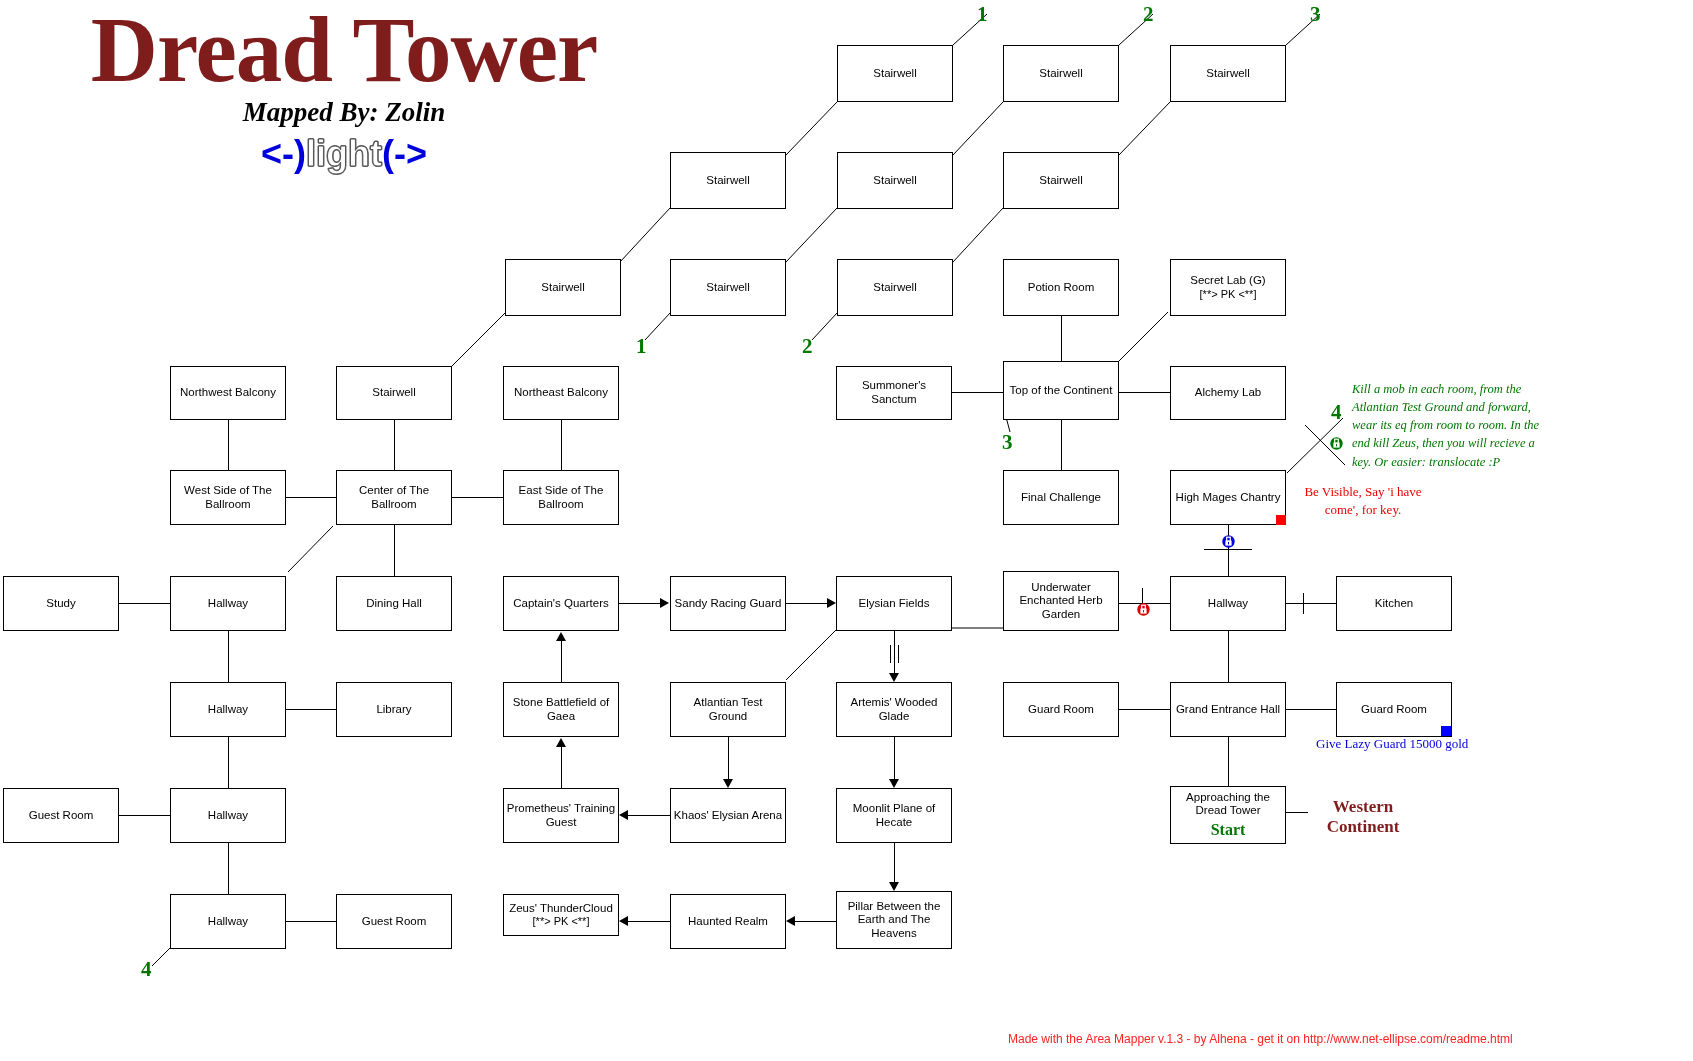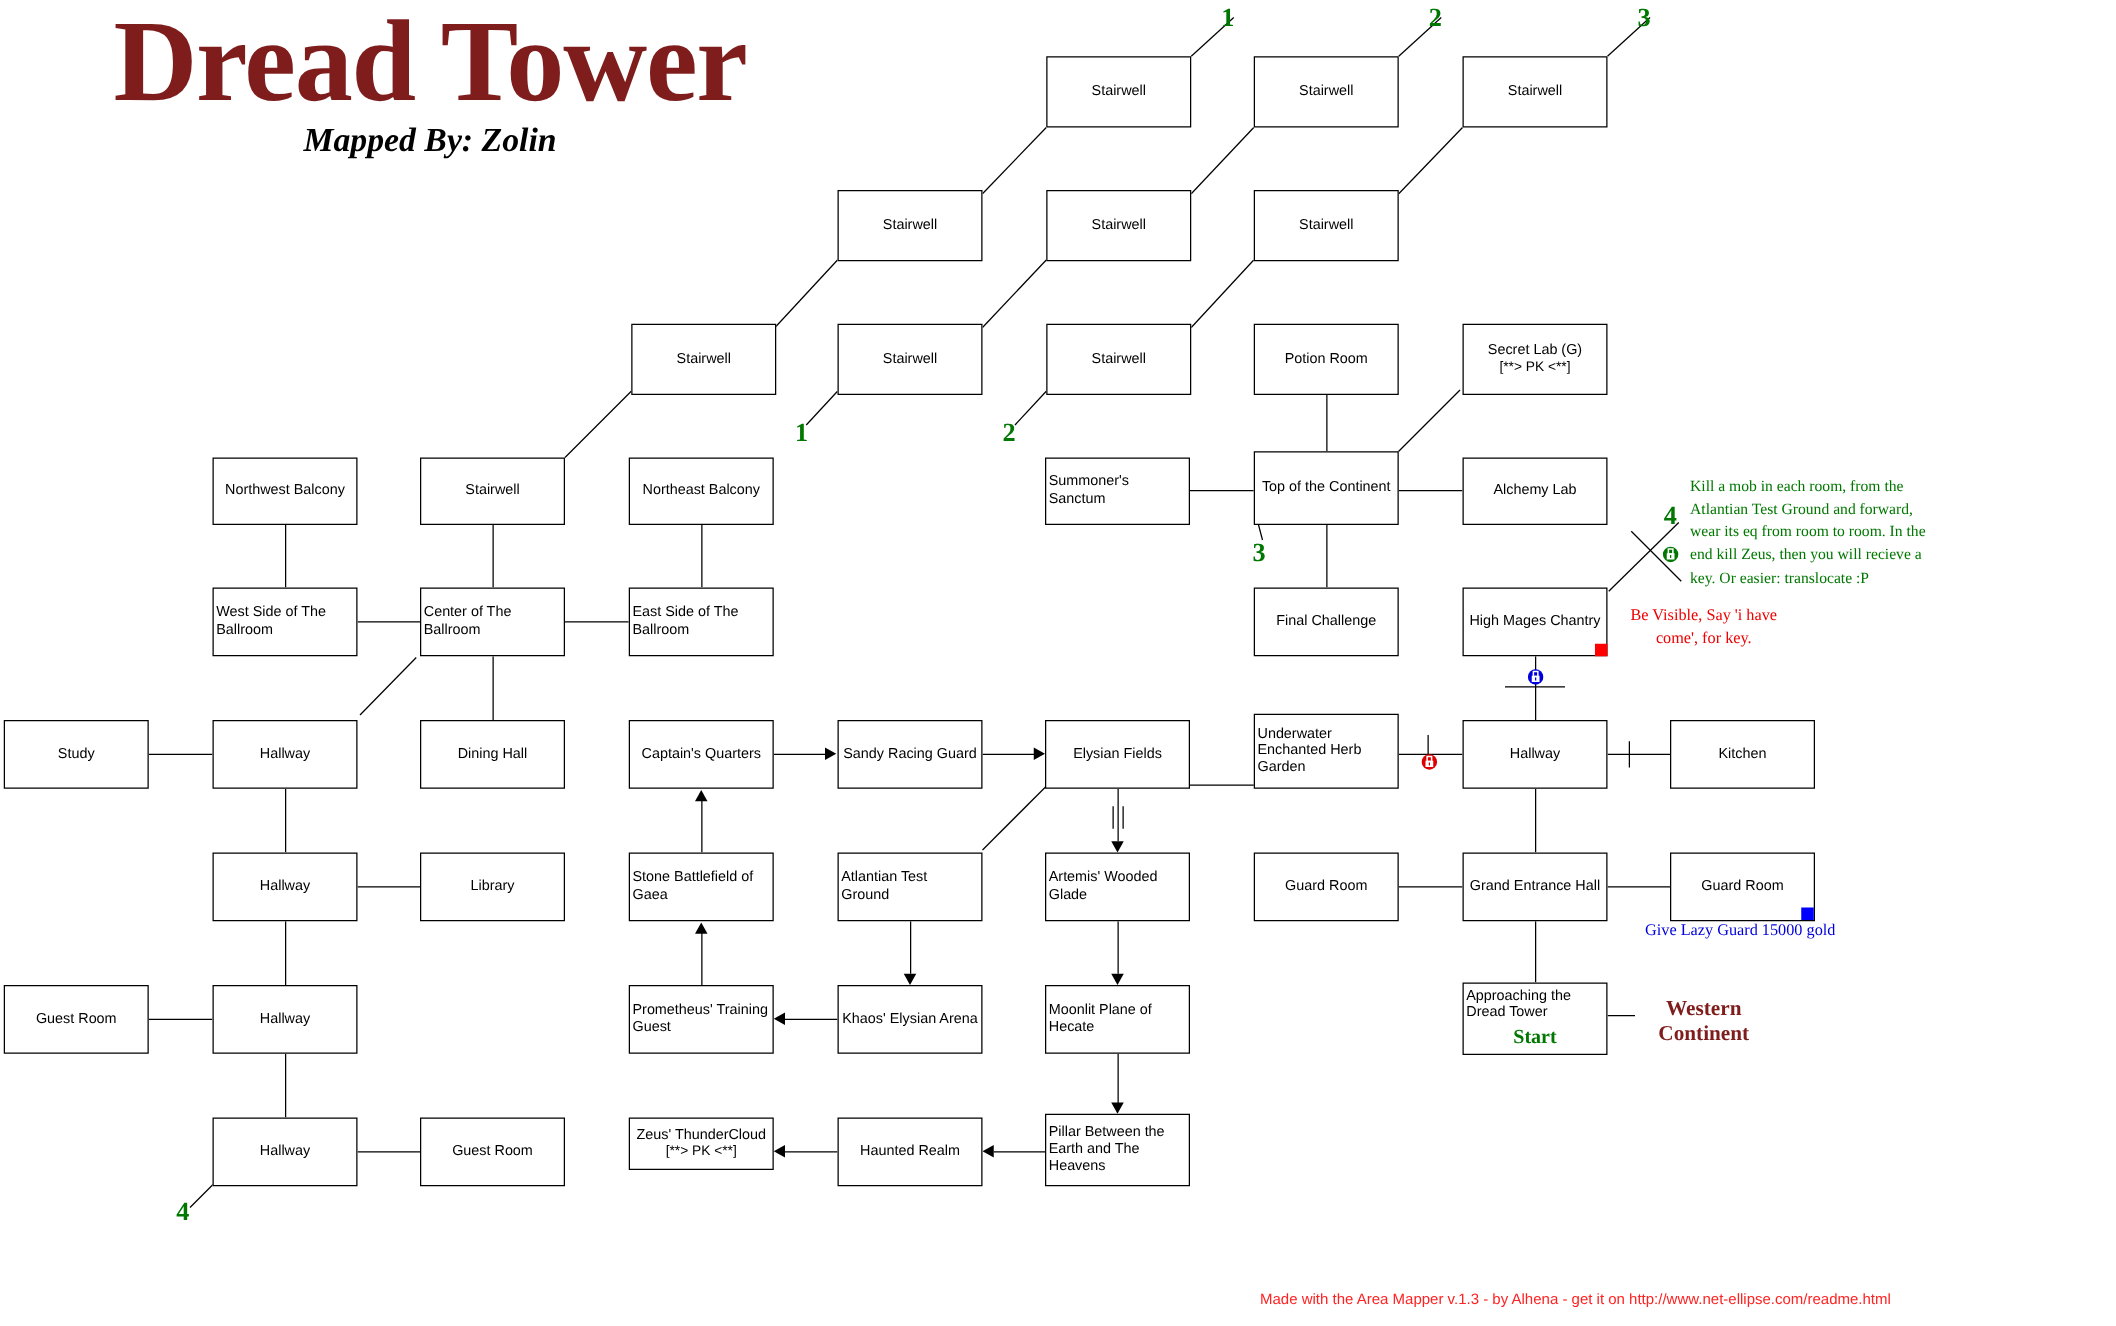--- a/index.html
+++ b/index.html
@@ -44,20 +44,21 @@
 
   
   .room{
     position:absolute;
     box-sizing:border-box;
     border:1px solid #000000;
     background:#ffffff;
     display:flex;
     align-items:center;
     justify-content:center;
+    text-align:center;
     font-size:11.5px;
     color:#000000;
     line-height:1.18;
     z-index:5;
     padding:0 2px;
   }
   .room .rname{display:block;}
   .room .pk{display:block;font-size:11px;}
   .room.start-room{flex-direction:column;justify-content:center;}
   .room .startlbl{
@@ -105,21 +106,21 @@
   }
   .lock svg{display:block;}
 
   
   .flag{position:absolute;width:10px;height:10px;z-index:8;}
 
   
   .note{position:absolute;font-family:"Liberation Serif", serif;z-index:6;}
   #note-green{
     left:1352px;top:380px;width:200px;
-    color:#007700;font-size:12.5px;line-height:1.45;
+    color:#007700;font-size:12.5px;line-height:1.45;font-style:italic;
   }
   #note-red{
     left:1288px;top:483px;width:150px;text-align:center;
     color:#ee0000;font-size:13px;line-height:1.35;
   }
   #note-blue{
     left:1316px;top:736px;
     color:#0000dd;font-size:13px;white-space:nowrap;
   }
   #western-continent{
@@ -134,20 +135,23 @@
   }
 </style>
 </head>
 <body>
 
 <div id="map">
 
   <div id="title-block">
     <div id="map-title">Dread Tower</div>
     <div class="subtitle">Mapped By: Zolin</div>
+    <div id="guild-tag">
+      <span class="blue">&lt;-)</span><span class="hollow">light</span><span class="blue">(-&gt;</span>
+    </div>
   </div>
 
   <svg class="diag" style="left:0;top:0;width:1693px;height:1061px;">
 
     <line x1="953" y1="45" x2="987" y2="14"></line>
     <line x1="1119" y1="45" x2="1153" y2="14"></line>
     <line x1="1286" y1="45" x2="1320" y2="14"></line>
 
     <line x1="786" y1="155" x2="837" y2="102"></line>
     <line x1="953" y1="155" x2="1003" y2="102"></line>

